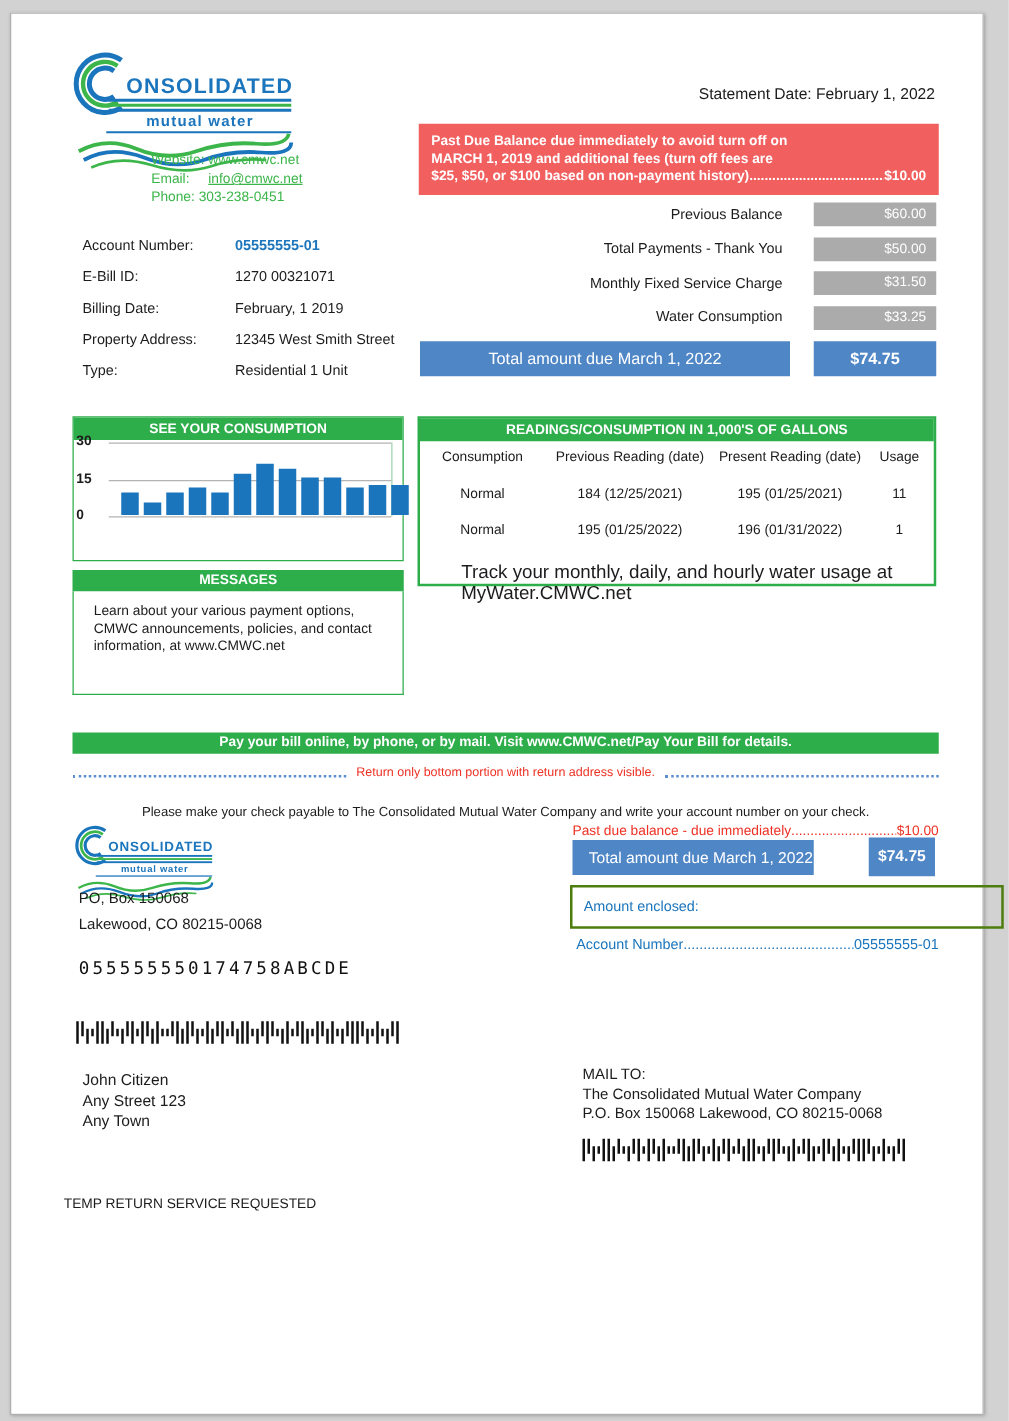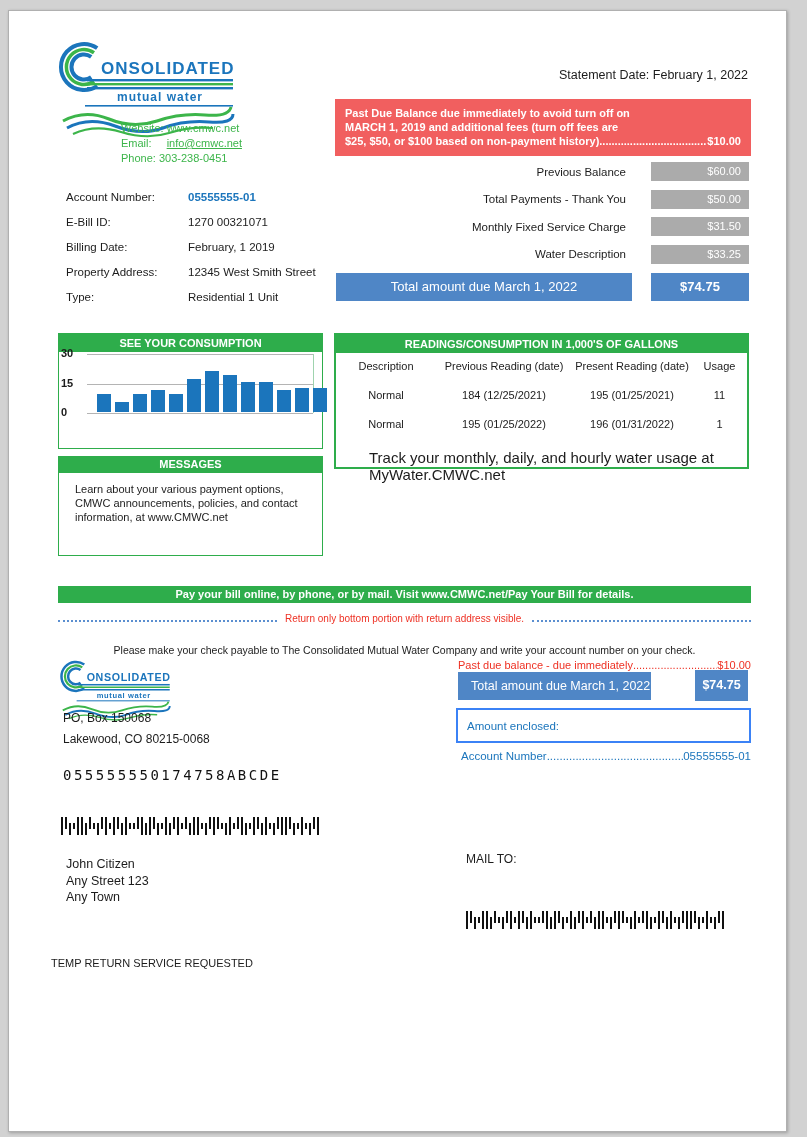--- a/index.html
+++ b/index.html
@@ -88,21 +88,21 @@
   .po-lines { left:54px; top:697px; font-size:12px; line-height:21px; }
   .remit-pastdue { left:449px; top:648px; width:293px; color:#ee3124; font-size:11px; font-weight:500;align-items:flex-end; }
   .remit-total-bar {
     left:449px; top:661px; width:193px; height:28px; background:#4f86c6; color:#fff;
     font-size:12.5px; line-height:28px; padding-left:13px;
   }
   .remit-total-value {
     left:686px; top:659px; width:53px; height:31px; background:#4f86c6; color:#fff;
     font-size:12.5px; font-weight:bold; text-align:center; line-height:31px;
   }
-  .amount-enclosed { left:447px; top:697px; width:295px; height:35px; border:2px solid #3b82f6; padding:6px 0 0 9px; }
+  .amount-enclosed { left:447px; top:697px; width:347px; height:35px; border:2px solid #4d7c0f; padding:6px 0 0 9px; }
   .amount-enclosed span { color:#1b75bc; font-size:11.5px; }
   .account-line { left:452px; top:739px; width:290px; color:#1b75bc; font-size:11.5px; }
 
   .micr { left:54px; top:756px; font-family:"DejaVu Sans Mono","Liberation Mono",monospace; font-size:14px; letter-spacing:2.5px; color:#111; }
 
   
   .barcode { height:18px; display:flex; align-items:flex-start; gap:2px; }
   #barcode-1 { left:52px; top:806px; }
   #barcode-2 { left:457px; top:900px; }
   .bc { width:2px; background:#111; }
@@ -194,21 +194,21 @@
       </div>
       <div class="charge-row">
         <span class="charge-label">Total Payments - Thank You</span>
         <span class="charge-box">$50.00</span>
       </div>
       <div class="charge-row">
         <span class="charge-label">Monthly Fixed Service Charge</span>
         <span class="charge-box">$31.50</span>
       </div>
       <div class="charge-row">
-        <span class="charge-label">Water Description</span>
+        <span class="charge-label">Water Consumption</span>
         <span class="charge-box">$33.25</span>
       </div>
     </div>
   <div class="abs total-bar">Total amount due March 1, 2022</div>
   <div class="abs total-value">$74.75</div>
 
   <div class="abs consumption-box">
     <div class="green-hdr">SEE YOUR CONSUMPTION</div>
     <div class="chart-area" id="chart-area">
         <div class="gridline" style="top: 0px;"></div>
@@ -231,21 +231,21 @@
           <div class="bar" title="11" style="height: 22px;"></div>
           <div class="bar" title="12" style="height: 24px;"></div>
           <div class="bar" title="12" style="height: 24px;"></div>
         </div>
       </div>
   </div>
 
   <div class="abs readings-box">
     <div class="green-hdr">READINGS/CONSUMPTION IN 1,000'S OF GALLONS</div>
     <div class="rgrid readings-headers" id="readings-headers">
-        <span>Description</span>
+        <span>Consumption</span>
         <span>Previous Reading (date)</span>
         <span>Present Reading (date)</span>
         <span>Usage</span>
       </div>
     <div id="reading-rows">
         <div class="rgrid reading-row">
           <span>Normal</span>
           <span>184 (12/25/2021)</span>
           <span>195 (01/25/2021)</span>
           <span>11</span>
@@ -393,20 +393,24 @@
     </div>
 
   <div class="abs customer-address" id="customer-address">
       <div>John Citizen</div>
       <div>Any Street 123</div>
       <div>Any Town</div>
     </div>
 
   <div class="abs mailto-block">
     <div>MAIL TO:</div>
+    <div id="mailto-address">
+        <div>The Consolidated Mutual Water Company</div>
+        <div>P.O. Box 150068 Lakewood, CO 80215-0068</div>
+      </div>
   </div>
 
   <div class="abs barcode" id="barcode-2">
       <span class="bc F"></span>
       <span class="bc A"></span>
       <span class="bc D"></span>
       <span class="bc T"></span>
       <span class="bc F"></span>
       <span class="bc F"></span>
       <span class="bc D"></span>

